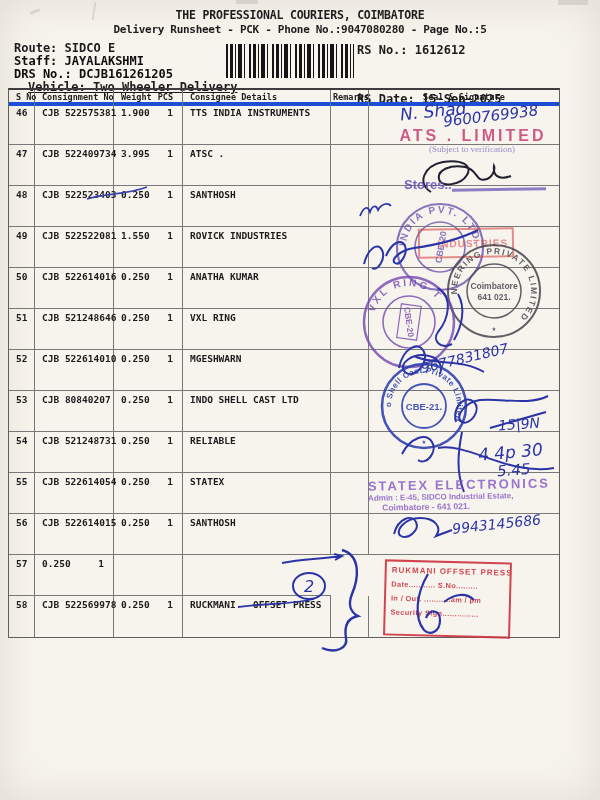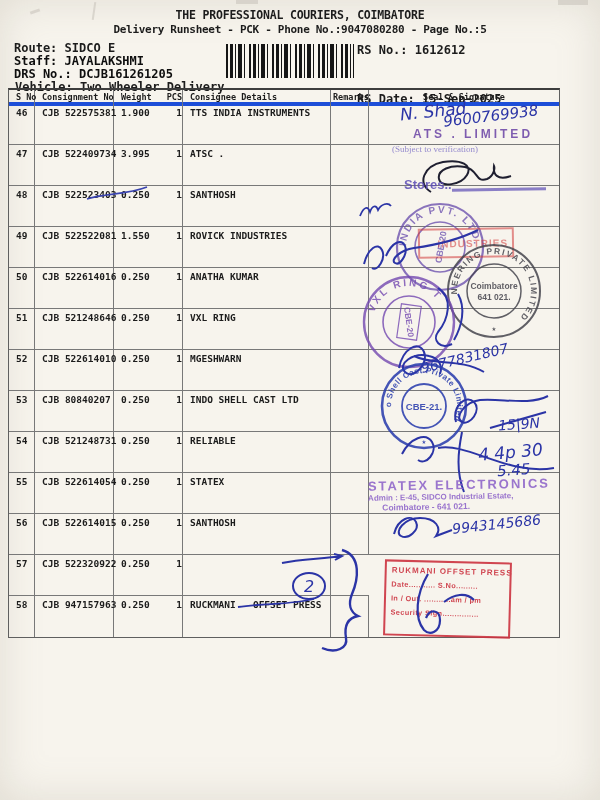--- a/index.html
+++ b/index.html
@@ -8,52 +8,52 @@
   .page{position:absolute;inset:0;box-shadow:inset 0 0 40px rgba(160,150,130,.25);}
   
   .title{position:absolute;top:8px;left:0;width:600px;text-align:center;
          font-size:11.5px;font-weight:700;letter-spacing:-.2px;}
   .subtitle{position:absolute;top:23px;left:0;width:600px;text-align:center;
          font-size:11px;font-weight:700;letter-spacing:-.3px;}
   .info{position:absolute;font-size:12px;font-weight:700;white-space:pre;}
   .i-route{left:14px;top:41px;}
   .i-staff{left:14px;top:54px;color:#0e0e0e;}
   .i-drs{left:14px;top:67px;color:#0e0e0e;}
-  .i-vehicle{left:15px;top:80px;}
+  .i-vehicle{left:28px;top:80px;text-decoration:underline;}
   .i-rsno{left:357px;top:43px;}
   .i-rsdate{left:357px;top:57px;margin-top:35px;}
   .barcode{position:absolute;left:226px;top:44px;width:128px;height:34px;
     background:repeating-linear-gradient(90deg,
       #151515 0 2px, transparent 2px 4px,
       #151515 4px 7px, transparent 7px 9px,
       #151515 9px 10px, transparent 10px 12px,
       #151515 12px 16px, transparent 16px 18px,
       #151515 18px 19px, transparent 19px 23px);}
   
   .tbl{position:absolute;left:8px;top:88px;width:552px;
        border:1px solid #5f5f5f;border-top:2px solid #3d3d3d;box-sizing:border-box;}
   .trow{display:grid;grid-template-columns:26px 79px 69px 148px 38px 190px;height:41px;}
   .trow.hdr{height:14px;}
   .cell{border-right:1px solid #787878;border-bottom:1px solid #787878;
         font-size:9.5px;font-weight:700;padding:3px 0 0 7px;box-sizing:border-box;
         white-space:pre;overflow:visible;}
   .cell:last-child{border-right:none;}
   .trow:last-child .cell{border-bottom:none;}
   .hdr .cell{font-size:8.5px;padding-top:2px;border-bottom:4px solid #1d4ed8;}
-  .wp{display:flex;justify-content:space-between;padding-right:0;}
+  .wp{display:flex;justify-content:space-between;padding-right:9px;}
   .hdr .seal{text-align:center;padding-left:0;}
   
   .ink{position:absolute;pointer-events:none;}
   .hw{font-family:"DejaVu Sans", sans-serif;font-style:italic;color:#2b34a6;font-weight:400;white-space:pre;}
   svg.sig{overflow:visible;}
   
   .st-text{font-family:"Liberation Sans", sans-serif;font-weight:700;}
-  .ats1{left:388px;top:127px;width:170px;text-align:center;font-size:12px;letter-spacing:3px;
-        color:#4c1d95;opacity:.7;font-family:"Liberation Sans",sans-serif;font-weight:700;}
-  .ats2{left:392px;top:144px;width:160px;text-align:left;font-size:9px;color:#6a5cc0;opacity:.7;
+  .ats1{left:388px;top:127px;width:170px;text-align:center;font-size:16px;letter-spacing:3px;
+        color:#be185d;opacity:.7;font-family:"Liberation Sans",sans-serif;font-weight:700;}
+  .ats2{left:392px;top:144px;width:160px;text-align:center;font-size:9px;color:#6a5cc0;opacity:.7;
         font-family:"Liberation Serif",serif;}
   .stores{left:404px;top:177px;font-size:13px;color:#5b4bb5;opacity:.85;
         font-family:"Liberation Sans",sans-serif;font-weight:700;}
   .stores-ul{left:452px;top:188px;width:94px;height:3px;background:#5b4bb5;opacity:.7;transform:rotate(-1deg);}
   .statex{left:368px;top:477px;width:200px;color:#8a5fc8;opacity:.85;
         font-family:"Liberation Sans",sans-serif;transform:rotate(-1deg);}
   .statex .l1{font-size:13px;font-weight:700;letter-spacing:2px;}
   .statex .l2{font-size:8px;font-weight:700;}
   .statex .l3{font-size:8.5px;font-weight:700;margin-left:14px;}
   .redstamp{left:384px;top:561px;width:127px;height:76px;border:2.5px solid #cc3340;
@@ -179,28 +179,27 @@
     <div class="trow">
       <div class="cell">56</div>
       <div class="cell">CJB 522614015</div>
       <div class="cell wp"><span>0.250</span><span>1</span></div>
       <div class="cell">SANTHOSH</div>
       <div class="cell"></div>
       <div class="cell"></div>
     </div>
     <div class="trow">
       <div class="cell">57</div>
-      <div class="cell">CJB 522320922</div>
       <div class="cell wp"><span>0.250</span><span>1</span></div>
       <div class="cell"></div>
       <div class="cell"></div>
     </div>
     <div class="trow">
       <div class="cell">58</div>
-      <div class="cell">CJB 947157963</div>
+      <div class="cell">CJB 522569978</div>
       <div class="cell wp"><span>0.250</span><span>1</span></div>
       <div class="cell">RUCKMANI   OFFSET PRESS</div>
       <div class="cell"></div>
       <div class="cell"></div>
     </div>
   </div>
 
   <div class="ink hw" style="left:400px;top:101px;font-size:17px;transform:rotate(-6deg);">N. Shad</div>
   <div class="ink hw" style="left:443px;top:107px;font-size:15px;transform:rotate(-7deg);">9600769938</div>
 

